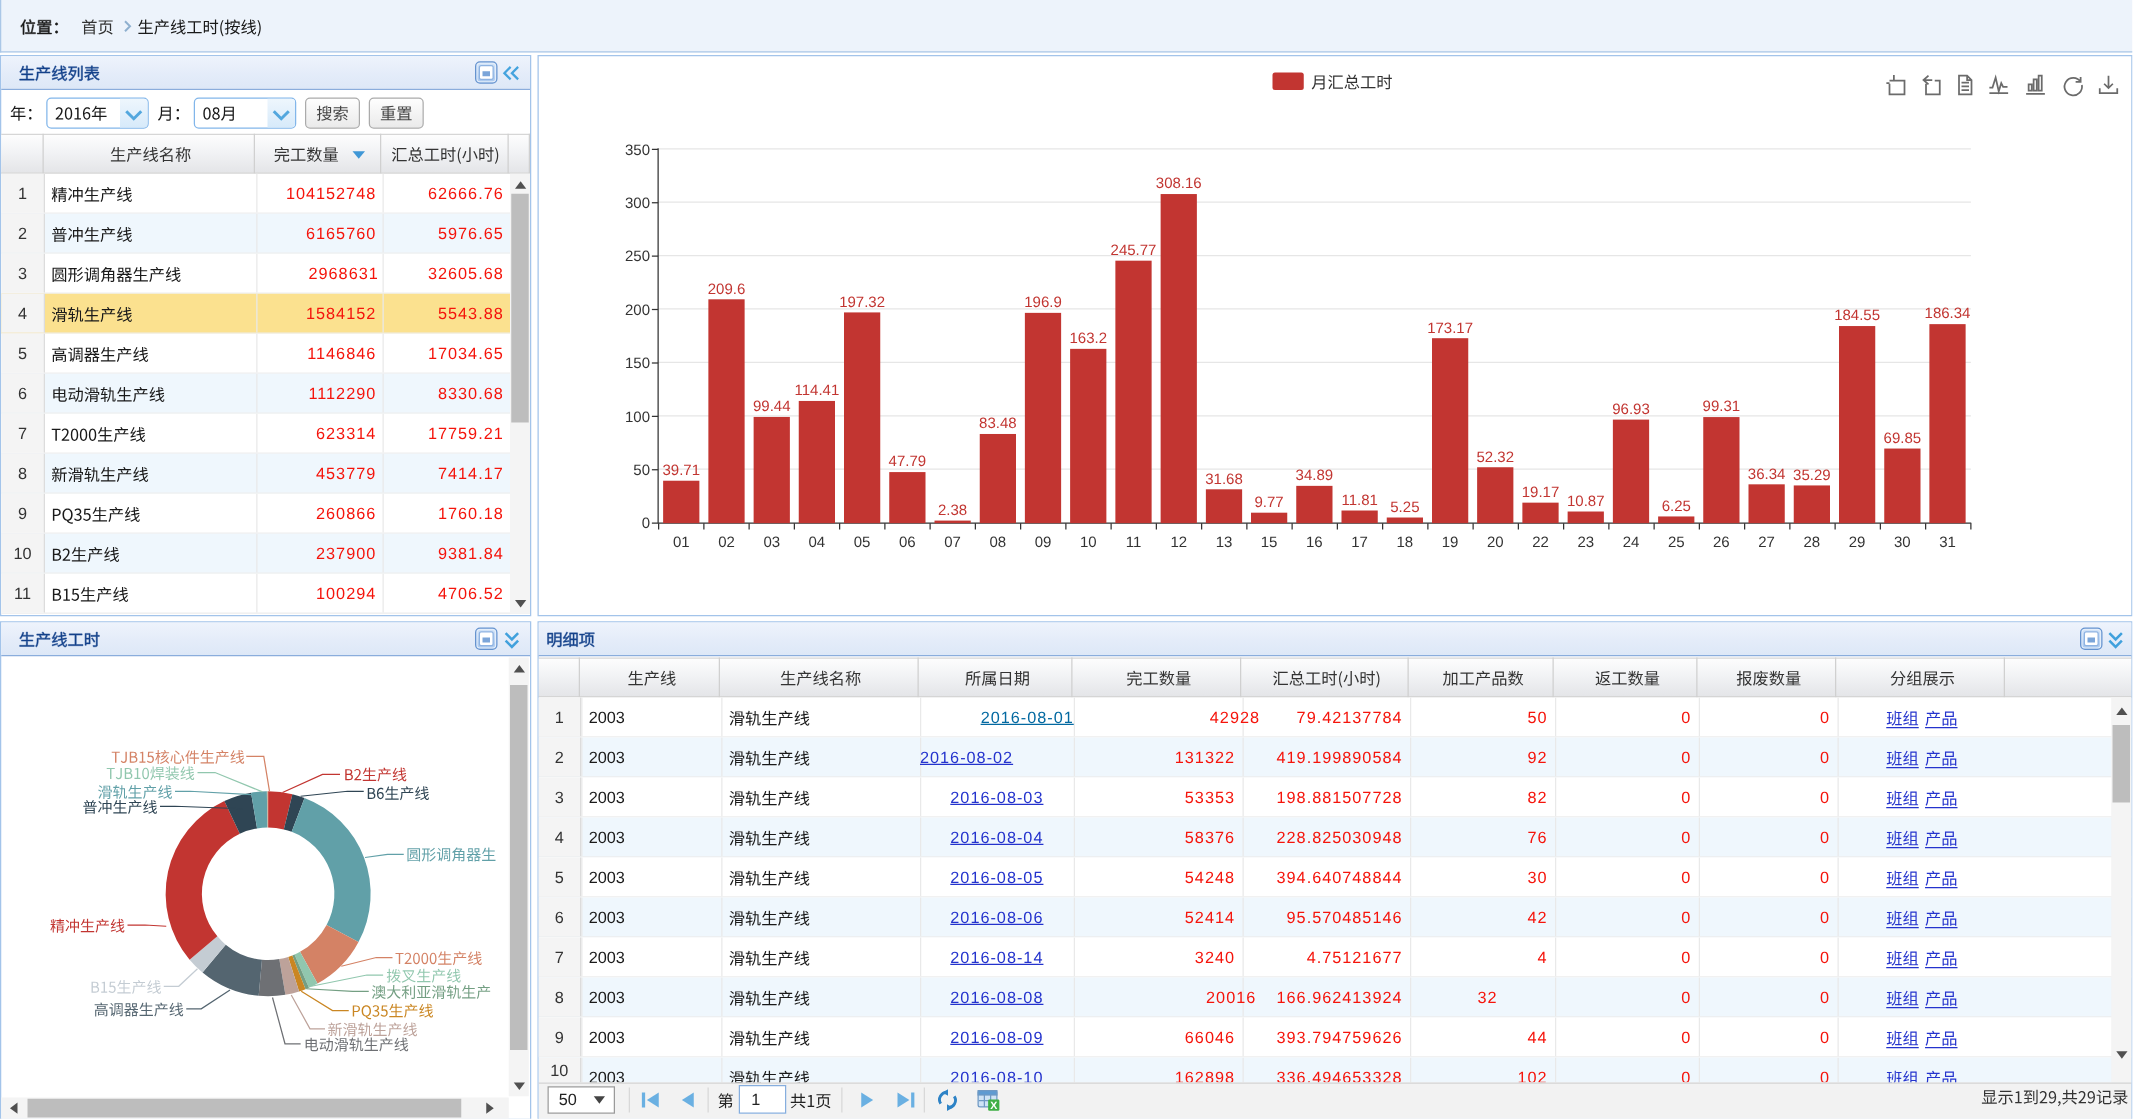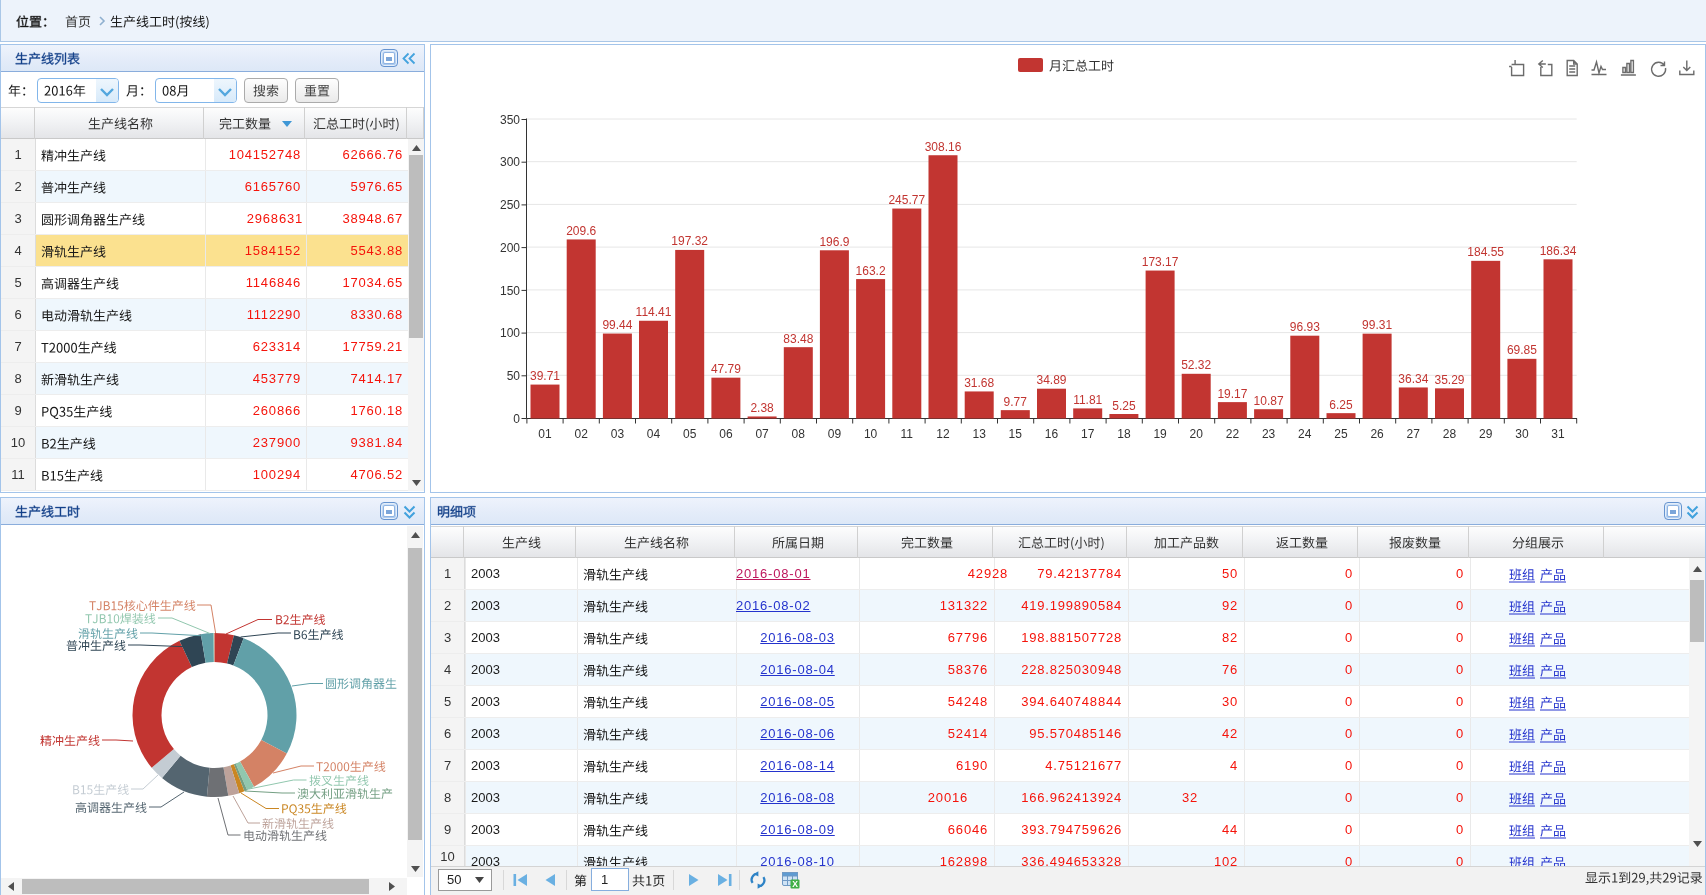--- a/index.html
+++ b/index.html
@@ -289,21 +289,21 @@
       <use href="#g5" x="2000"></use>
       <use href="#g6" x="3000"></use>
       <use href="#g7" x="4000"></use>
     </g>
   </svg>
 <div class="row" style="left:1px;top:203px;width:423px">
     <div class="rn" style="left:0;width:35px">3</div>
     <div class="cline" style="left:204px"></div>
     <div class="cline" style="left:305px"></div>
     <div class="cell num" style="left:207px;width:95px">2968631</div>
-    <div class="cell num" style="left:306px;width:96px">38948.67</div>
+    <div class="cell num" style="left:306px;width:96px">32605.68</div>
   </div>
 <svg class="z " style="left:41.0px;top:210.5px" width="106.0" height="17">
     <g transform="translate(0,13.54) scale(0.013000)" fill="#1a1a1a">
       <use href="#g36" x="0"></use>
       <use href="#g37" x="1000"></use>
       <use href="#g38" x="2000"></use>
       <use href="#g39" x="3000"></use>
       <use href="#g40" x="4000"></use>
       <use href="#g5" x="5000"></use>
       <use href="#g6" x="6000"></use>
@@ -978,21 +978,21 @@
     <div class="cline" style="left:34px"></div>
     <div class="cline" style="left:146px"></div>
     <div class="cline" style="left:305px"></div>
     <div class="cline" style="left:428px"></div>
     <div class="cline" style="left:563px"></div>
     <div class="cline" style="left:697px"></div>
     <div class="cline" style="left:813px"></div>
     <div class="cline" style="left:928px"></div>
     <div class="cline" style="left:1039px"></div>
     <div class="cell" style="left:40px;width:100px">2003</div>
-    <div class="cell" style="left:305px;text-align:left;width:123px;color:#be185d;text-decoration:underline;letter-spacing:0.8px">2016-08-01</div>
+    <div class="cell" style="left:305px;text-align:right;width:123px;color:#0369a1;text-decoration:underline;letter-spacing:0.8px">2016-08-01</div>
     <div class="cell num" style="left:448px;width:129px">42928</div>
     <div class="cell num" style="left:563px;width:128px">79.42137784</div>
     <div class="cell num" style="left:697px;width:110px">50</div>
     <div class="cell num" style="left:813px;width:109px">0</div>
     <div class="cell num" style="left:928px;width:105px">0</div>
   </div>
 <svg class="z " style="left:583.0px;top:565.5px" width="67.0" height="17">
     <g transform="translate(0,13.54) scale(0.013000)" fill="#1a1a1a">
       <use href="#g41" x="0"></use>
       <use href="#g42" x="1000"></use>
@@ -1063,21 +1063,21 @@
     <div class="cline" style="left:146px"></div>
     <div class="cline" style="left:305px"></div>
     <div class="cline" style="left:428px"></div>
     <div class="cline" style="left:563px"></div>
     <div class="cline" style="left:697px"></div>
     <div class="cline" style="left:813px"></div>
     <div class="cline" style="left:928px"></div>
     <div class="cline" style="left:1039px"></div>
     <div class="cell" style="left:40px;width:100px">2003</div>
     <div class="cell" style="left:305px;text-align:center;width:123px;color:#2433cd;text-decoration:underline;letter-spacing:0.8px">2016-08-03</div>
-    <div class="cell num" style="left:428px;width:129px">67796</div>
+    <div class="cell num" style="left:428px;width:129px">53353</div>
     <div class="cell num" style="left:563px;width:128px">198.881507728</div>
     <div class="cell num" style="left:697px;width:110px">82</div>
     <div class="cell num" style="left:813px;width:109px">0</div>
     <div class="cell num" style="left:928px;width:105px">0</div>
   </div>
 <svg class="z " style="left:583.0px;top:629.5px" width="67.0" height="17">
     <g transform="translate(0,13.54) scale(0.013000)" fill="#1a1a1a">
       <use href="#g41" x="0"></use>
       <use href="#g42" x="1000"></use>
       <use href="#g5" x="2000"></use>
@@ -1231,21 +1231,21 @@
     <div class="cline" style="left:146px"></div>
     <div class="cline" style="left:305px"></div>
     <div class="cline" style="left:428px"></div>
     <div class="cline" style="left:563px"></div>
     <div class="cline" style="left:697px"></div>
     <div class="cline" style="left:813px"></div>
     <div class="cline" style="left:928px"></div>
     <div class="cline" style="left:1039px"></div>
     <div class="cell" style="left:40px;width:100px">2003</div>
     <div class="cell" style="left:305px;text-align:center;width:123px;color:#2433cd;text-decoration:underline;letter-spacing:0.8px">2016-08-14</div>
-    <div class="cell num" style="left:428px;width:129px">6190</div>
+    <div class="cell num" style="left:428px;width:129px">3240</div>
     <div class="cell num" style="left:563px;width:128px">4.75121677</div>
     <div class="cell num" style="left:697px;width:110px">4</div>
     <div class="cell num" style="left:813px;width:109px">0</div>
     <div class="cell num" style="left:928px;width:105px">0</div>
   </div>
 <svg class="z " style="left:583.0px;top:757.5px" width="67.0" height="17">
     <g transform="translate(0,13.54) scale(0.013000)" fill="#1a1a1a">
       <use href="#g41" x="0"></use>
       <use href="#g42" x="1000"></use>
       <use href="#g5" x="2000"></use>
@@ -1273,21 +1273,21 @@
     <div class="cline" style="left:146px"></div>
     <div class="cline" style="left:305px"></div>
     <div class="cline" style="left:428px"></div>
     <div class="cline" style="left:563px"></div>
     <div class="cline" style="left:697px"></div>
     <div class="cline" style="left:813px"></div>
     <div class="cline" style="left:928px"></div>
     <div class="cline" style="left:1039px"></div>
     <div class="cell" style="left:40px;width:100px">2003</div>
     <div class="cell" style="left:305px;text-align:center;width:123px;color:#2433cd;text-decoration:underline;letter-spacing:0.8px">2016-08-08</div>
-    <div class="cell num" style="left:408px;width:129px">20016</div>
+    <div class="cell num" style="left:445px;width:129px">20016</div>
     <div class="cell num" style="left:563px;width:128px">166.962413924</div>
     <div class="cell num" style="left:657px;width:110px">32</div>
     <div class="cell num" style="left:813px;width:109px">0</div>
     <div class="cell num" style="left:928px;width:105px">0</div>
   </div>
 <svg class="z " style="left:583.0px;top:789.5px" width="67.0" height="17">
     <g transform="translate(0,13.54) scale(0.013000)" fill="#1a1a1a">
       <use href="#g41" x="0"></use>
       <use href="#g42" x="1000"></use>
       <use href="#g5" x="2000"></use>

